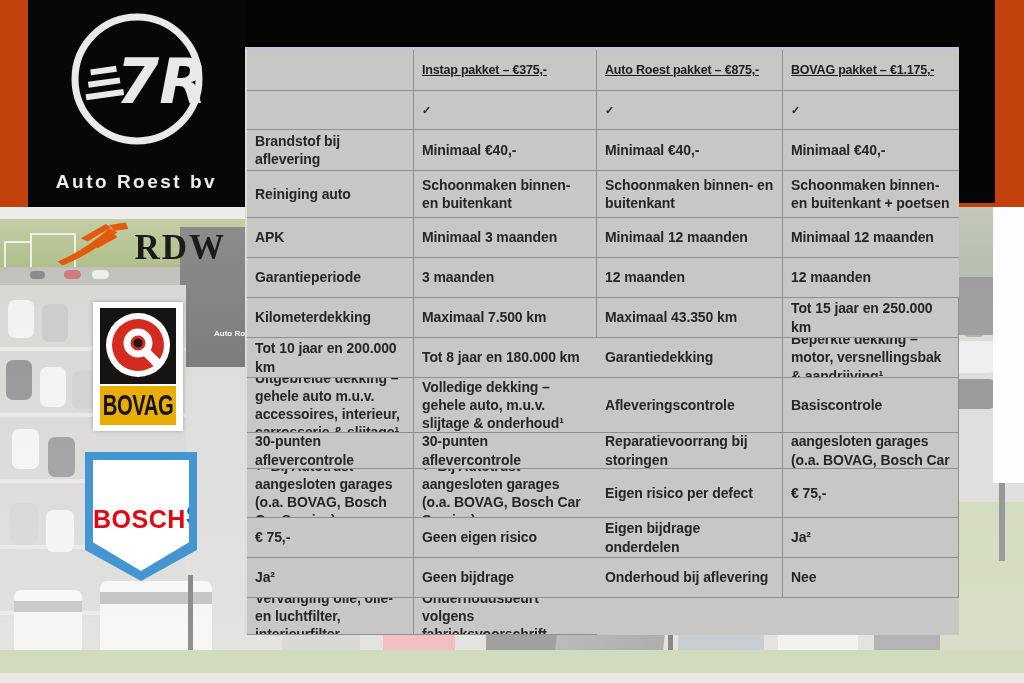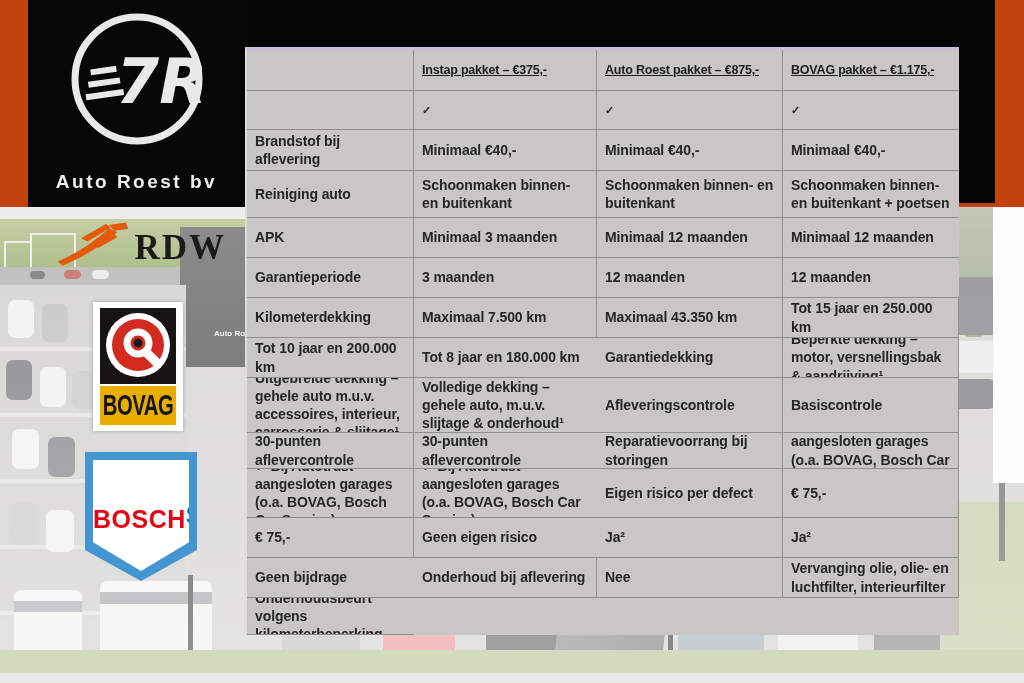--- a/index.html
+++ b/index.html
@@ -206,23 +206,24 @@
     <div class="cell">Reparatievoorrang bij storingen</div>
     <div class="cell">✓ Bij Autotrust aangesloten garages (o.a. BOVAG, Bosch Car Service)</div>
     <div class="cell">✓ Bij Autotrust aangesloten garages (o.a. BOVAG, Bosch Car Service)</div>
     <div class="cell lastcol">✓ Bij Autotrust aangesloten garages (o.a. BOVAG, Bosch Car Service)</div>
 
     <div class="cell">Eigen risico per defect</div>
     <div class="cell">€ 75,-</div>
     <div class="cell">€ 75,-</div>
     <div class="cell lastcol">Geen eigen risico</div>
 
+    <div class="cell">Eigen bijdrage onderdelen</div>
     <div class="cell">Ja²</div>
     <div class="cell">Ja²</div>
     <div class="cell lastcol">Geen bijdrage</div>
 
     <div class="cell">Onderhoud bij aflevering</div>
     <div class="cell">Nee</div>
     <div class="cell">Vervanging olie, olie- en luchtfilter, interieurfilter</div>
-    <div class="cell lastcol">Onderhoudsbeurt volgens kilometerbeperking</div>
+    <div class="cell lastcol">Onderhoudsbeurt volgens fabrieksvoorschrift</div>
   </div>
 
 </div>
 
 </body></html>

